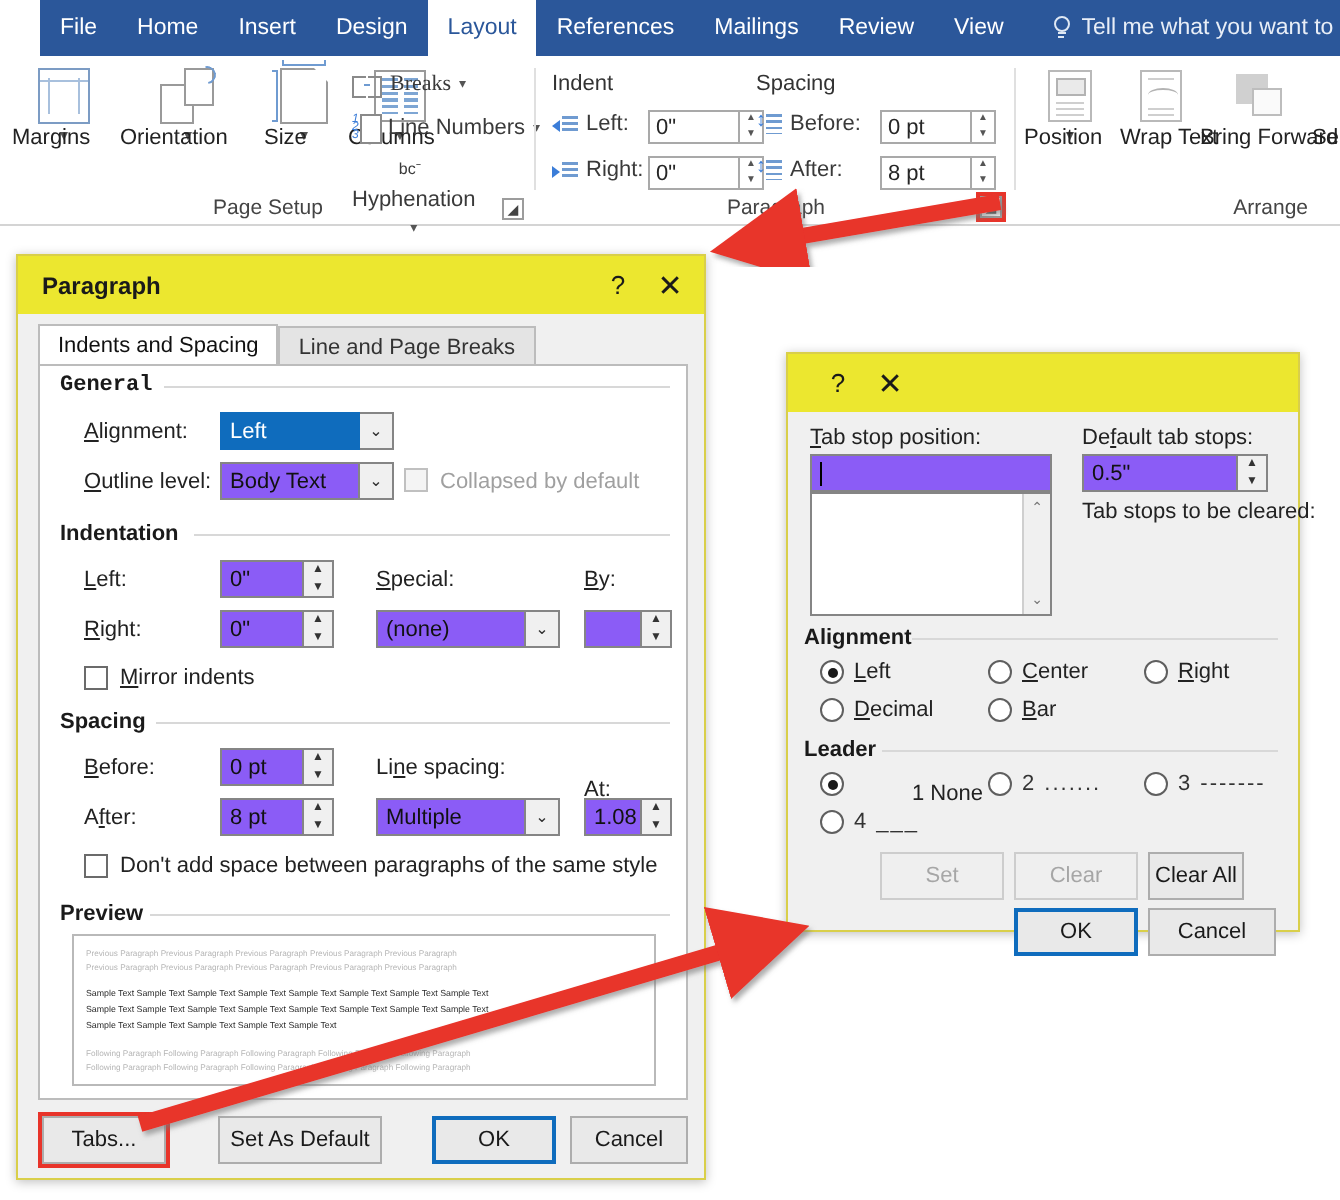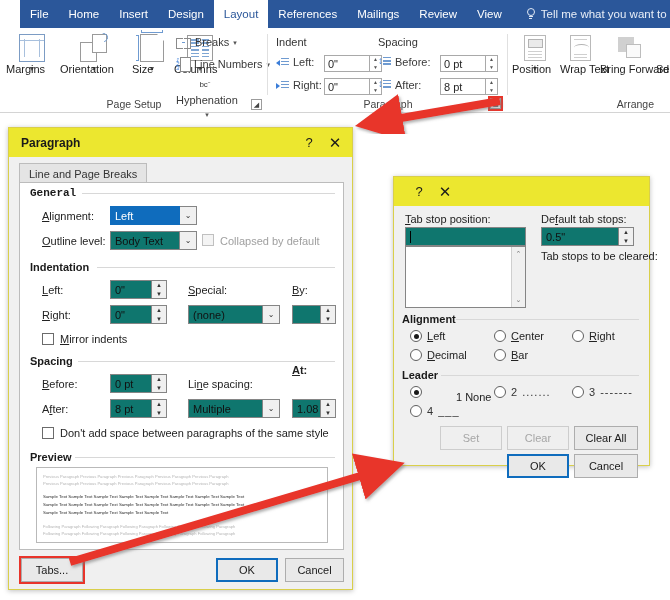--- a/index.html
+++ b/index.html
@@ -148,21 +148,21 @@
   .dtab.active { background:#ffffff; height:21px; color:#111; }
 
   .panel { position:absolute; background:#ffffff; border:1px solid #bcbcbc; }
   .sect-title { position:absolute; font-size:11px; color:#1a1a1a; font-weight:bold;
                 background:#fff; padding-right:5px; }
   .sect-rule { position:absolute; height:1px; background:#d8d8d8; }
   .lbl { position:absolute; font-size:11px; color:#222; white-space:nowrap; }
   .lbl.dim { color:#a0a0a0;text-align:right; }
   .u { text-decoration:underline; }
 
-  .field { position:absolute; height:19px; border:1px solid #858585; background:#0f766e;
+  .field { position:absolute; height:19px; border:1px solid #858585; background:#8b5cf6;
            font-size:11px; padding:0 0 0 4px; display:flex; align-items:center; color:#111; }
   .field.sel { background:#0f6cbd; color:#fff; border-color:#0f6cbd; }
   .combo-arrow { position:absolute; width:17px; height:19px; border:1px solid #858585;
                  border-left:0; background:#f0f0f0; display:flex; align-items:center;
                  justify-content:center; font-size:8px; color:#333; }
   .spin2 { position:absolute; width:15px; height:19px; border:1px solid #858585;
            border-left:0; background:#f0f0f0; display:flex; flex-direction:column; }
   .spin2 span { flex:1; display:flex; align-items:center; justify-content:center;
                 font-size:6px; color:#333; line-height:6px; }
 
@@ -258,21 +258,21 @@
       <div class="ico">
         <div class="ic-cols">
             <span></span>
             <span></span>
           </div>
       </div>
       <div class="lbl">Columns</div>
       <div class="caret">▼</div>
     </div>
 
-    <div class="smallrow" style="left:176px; top:8px;">
+    <div class="smallrow" style="left:176px; top:8px;font-family:Liberation Serif, serif;">
       <span class="ic-breaks">
           <i></i>
         </span>
       <span>Breaks</span>
       <span class="caret">▾</span>
     </div>
     <div class="smallrow" style="left:176px; top:29px;">
       <span class="ic-linenum">
           <i>1<br>2<br>3</i>
         </span>
@@ -377,20 +377,21 @@
 </div>
 
 <div class="dialog" id="paragraph-dialog" style="left:8px; top:127px; width:345px; height:463px;">
   <div class="dlg-title">
     <div class="t">Paragraph</div>
     <div class="b">?</div>
     <div class="b x">✕</div>
   </div>
 
   <div class="tabstrip" style="left:10px; top:34px;">
+    <div class="dtab active">Indents and Spacing</div>
     <div class="dtab">Line and Page Breaks</div>
   </div>
 
   <div class="panel" style="left:10px; top:54px; width:325px; height:368px;">
 
     <div class="sect-title" style="left:10px; top:4px;font-family:Liberation Mono, monospace;">General</div>
     <div class="sect-rule" style="left:62px; top:10px; width:253px;"></div>
     <div class="lbl" style="left:22px; top:27px;"><span class="u">A</span>lignment:</div>
     <div class="field sel" style="left:90px; top:23px; width:70px;">Left</div>
     <div class="combo-arrow" style="left:160px; top:23px;">⌄</div>
@@ -436,21 +437,21 @@
       </div>
     <div class="lbl" style="left:22px; top:220px;">A<span class="u">f</span>ter:</div>
     <div class="field" style="left:90px; top:216px; width:42px;">8 pt</div>
     <div class="spin2" style="left:132px; top:216px;">
         <span>▲</span>
         <span>▼</span>
       </div>
     <div class="lbl" style="left:168px; top:195px;">Li<span class="u">n</span>e spacing:</div>
     <div class="field" style="left:168px; top:216px; width:75px;">Multiple</div>
     <div class="combo-arrow" style="left:243px; top:216px;">⌄</div>
-    <div class="lbl" style="left:272px; top:181px;font-weight:bold;"><span class="u">A</span>t:</div>
+    <div class="lbl" style="left:272px; top:206px;"><span class="u">A</span>t:</div>
     <div class="field" style="left:272px; top:216px; width:29px;">1.08</div>
     <div class="spin2" style="left:301px; top:216px;">
         <span>▲</span>
         <span>▼</span>
       </div>
     <div class="cb" style="left:22px; top:244px;"></div>
     <div class="lbl" style="left:40px; top:244px;">Don't add space between paragraphs of the same style</div>
 
     <div class="sect-title" style="left:10px; top:268px;">Preview</div>
     <div class="sect-rule" style="left:55px; top:274px; width:260px;"></div>
@@ -459,20 +460,21 @@
       <div class="pvline gray" style="top:13px;">Previous Paragraph Previous Paragraph Previous Paragraph Previous Paragraph Previous Paragraph</div>
       <div class="pvline dark" style="top:26px;">Sample Text Sample Text Sample Text Sample Text Sample Text Sample Text Sample Text Sample Text</div>
       <div class="pvline dark" style="top:34px;">Sample Text Sample Text Sample Text Sample Text Sample Text Sample Text Sample Text Sample Text</div>
       <div class="pvline dark" style="top:42px;">Sample Text Sample Text Sample Text Sample Text Sample Text</div>
       <div class="pvline gray" style="top:56px;">Following Paragraph Following Paragraph Following Paragraph Following Paragraph Following Paragraph</div>
       <div class="pvline gray" style="top:63px;">Following Paragraph Following Paragraph Following Paragraph Following Paragraph Following Paragraph</div>
     </div>
   </div>
 
   <div class="btn" id="tabs-ellipsis-button" style="left:12px; top:430px; width:62px;">Tabs...</div>
+  <div class="btn" style="left:100px; top:430px; width:82px;">Set As Default</div>
   <div class="btn primary" style="left:207px; top:430px; width:62px;">OK</div>
   <div class="btn" style="left:276px; top:430px; width:59px;">Cancel</div>
 </div>
 
 <div class="dialog" id="tabs-dialog" style="left:393px; top:176px; width:257px; height:290px;">
   <div class="dlg-title">
     <div class="b">?</div>
     <div class="b x">✕</div>
   </div>
 
@@ -516,21 +518,21 @@
   <div class="lbl" style="left:33px; top:214px;margin-left:29px;">1 None</div>
   <div class="radio" style="left:100px; top:209px;"></div>
   <div class="lbl leader-dots" style="left:117px; top:209px;">2 .......</div>
   <div class="radio" style="left:178px; top:209px;"></div>
   <div class="lbl leader-dots" style="left:195px; top:209px;">3 -------</div>
   <div class="radio" style="left:16px; top:228px;"></div>
   <div class="lbl leader-dots" style="left:33px; top:228px;">4 ___</div>
 
   <div class="btn disabled" style="left:46px; top:249px; width:62px;">Set</div>
   <div class="btn disabled" style="left:113px; top:249px; width:62px;">Clear</div>
-  <div class="btn" style="left:180px; top:249px; width:64px;">Clear All</div>
+  <div class="btn" style="left:180px; top:249px; width:48px;">Clear All</div>
   <div class="btn primary" style="left:113px; top:277px; width:62px;">OK</div>
   <div class="btn" style="left:180px; top:277px; width:64px;">Cancel</div>
 </div>
 
 <svg id="arrow-layer" viewBox="0 0 670 600">
   <defs>
     <marker id="ah" markerWidth="6" markerHeight="6" refX="4.6" refY="3" orient="auto">
       <path d="M0,0 L6,3 L0,6 Z" fill="#e8342a"></path>
     </marker>
     <filter id="sh" x="-30%" y="-30%" width="170%" height="170%">

